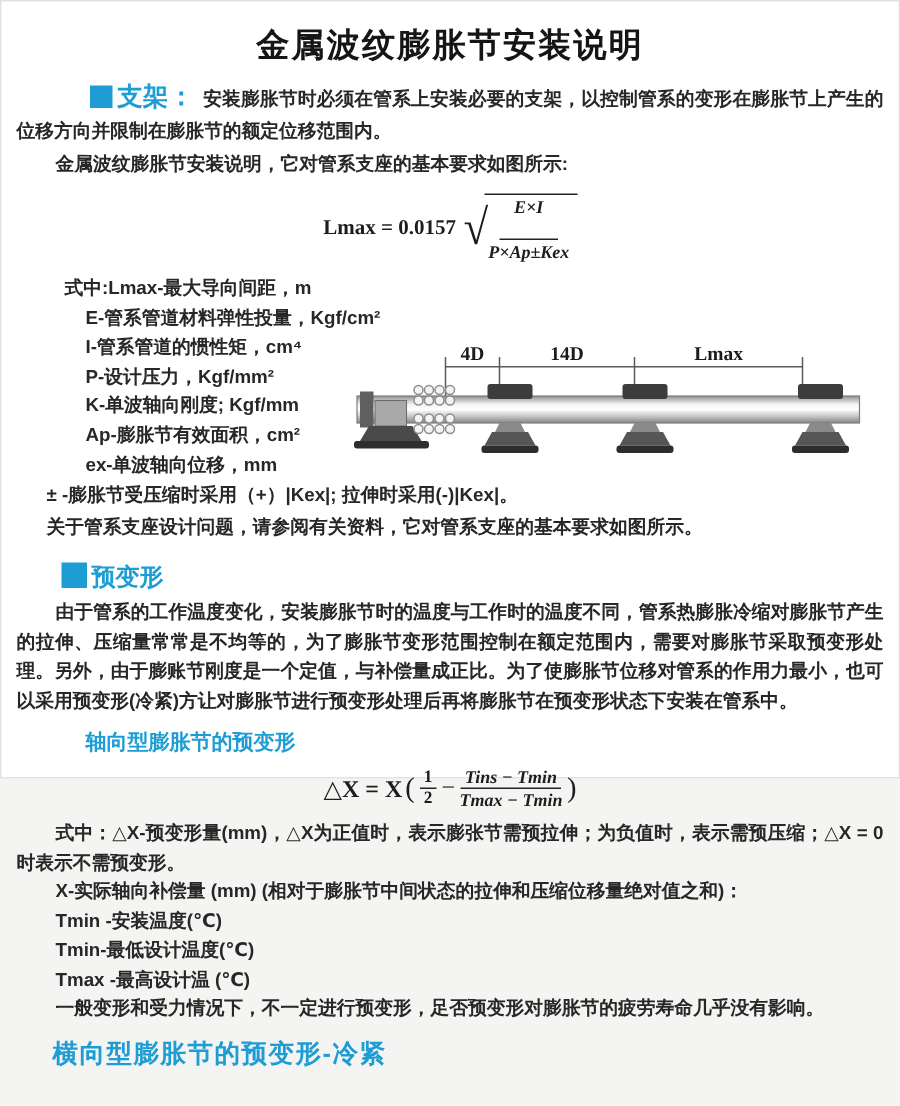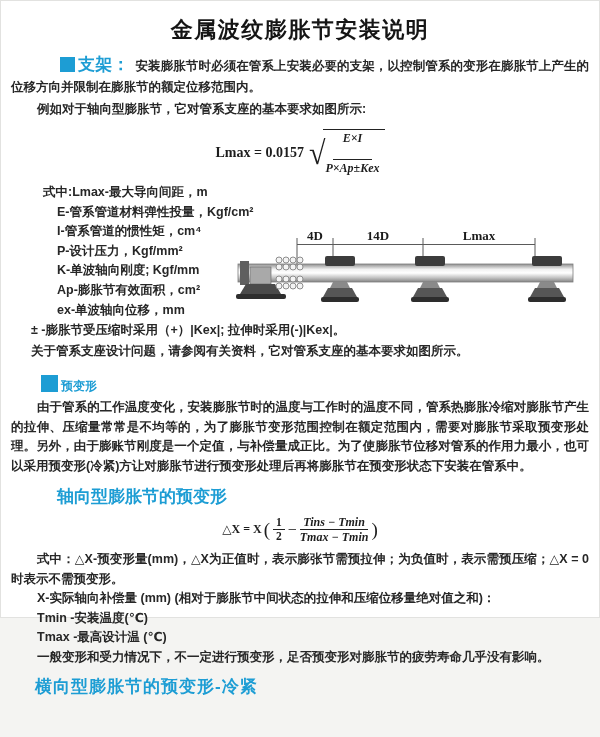--- a/index.html
+++ b/index.html
@@ -3,21 +3,21 @@
 <meta charset="utf-8">
 <style>
   html,body { margin:0; padding:0; }
   body {
     width:600px; height:737px; overflow:hidden;
     background:#f4f4f2;
     font-family:"Liberation Sans","DejaVu Sans",sans-serif;
     color:#272727;
   }
   .page {
-    box-sizing:border-box; width:600px; height:618px;
+    box-sizing:border-box; width:600px; height:519px;
     background:#ffffff; border:1px solid #e2e2e0;
     padding:2px 10px 0 10px;
   }
   .page-title {
     text-align:center; font-size:22px; font-weight:700; color:#151515;
     letter-spacing:1.5px; margin:12px 0 9px;
   }
   p { margin:0; }
   .body-text { font-size:12.5px; line-height:21px; font-weight:600; text-align:justify; }
   .tight { line-height:19.5px; }
@@ -44,49 +44,49 @@
   .rad-frac .num { border-bottom:1.2px solid #222; padding:0 10px 13px; }
   .rad-frac .den { padding-top:1px; }
 
   .small-frac { display:inline-flex; flex-direction:column; align-items:center;
                 font-size:11.5px; line-height:13px; margin:0 3px; font-weight:700; }
   .small-frac .n { border-bottom:1.2px solid #222; padding:0 3px 0; }
   .small-frac .d { padding-top:0; }
   .it-frac { font-style:italic; font-weight:600; font-size:12px; line-height:14px;justify-content:flex-end; }
   .paren { font-size:19px; font-weight:400; }
   .f2 { margin:7px 0 6px; }
-  .f2-lhs { font-weight:700; font-size:12px; margin-right:2px; }
+  .f2-lhs { font-weight:700; font-size:16px; margin-right:2px; }
 
   
   .mid { position:relative; margin-top:3px; }
   .defs { font-size:12.5px; line-height:19.6px; font-weight:600; }
   .d0 { margin-left:32px; }
   .di { margin-left:46px; }
   .note-line { margin-left:20px; font-size:12.5px; line-height:21px; font-weight:600; }
   .diagram-wrap { position:absolute; top:44px; right:12px; width:342px; height:96px;text-align:right; }
 
   .sec-head { margin:13px 0 3px 30px; }
-  .sec-head .txt { font-size:12px; font-weight:700; }
+  .sec-head .txt { font-size:16px; font-weight:700; }
   .para-block { text-indent:26px; }
 
-  .sub-head { color:#1d9dd4; font-size:17px; font-weight:700; margin:9px 0 2px 46px; }
+  .sub-head { color:#1d9dd4; font-size:14px; font-weight:700; margin:9px 0 2px 46px; }
   .sub-head-2 { margin:8px 0 16px 24px; font-size:17px; letter-spacing:1px; }
 
   .note-item { text-indent:26px; }
 </style>
 </head>
 <body>
 
 <div class="page">
 
   <h1 class="page-title">金属波纹膨胀节安装说明</h1>
 
   <p class="body-text intro"><span class="sq"></span><span class="blue inline-head">支架：</span><span>安装膨胀节时必须在管系上安装必要的支架，以控制管系的变形在膨胀节上产生的位移方向并限制在膨胀节的额定位移范围内。</span></p>
 
-  <p class="body-text example">例如对于轴向型膨胀节，它对管系支座的基本要求如图所示:</p>
+  <p class="body-text example">金属波纹膨胀节安装说明，它对管系支座的基本要求如图所示:</p>
 
   <div class="formula f1">
     <span class="f-lhs">Lmax = 0.0157</span>
     <span class="radical">
       <span class="rad-glyph">√</span>
       <span class="rad-frac">
         <span class="num">E×I</span>
         <span class="den">P×Ap±Kex</span>
       </span>
     </span>
@@ -198,18 +198,19 @@
     <span class="small-frac it-frac">
       <span class="n">Tins − Tmin</span>
       <span class="d">Tmax − Tmin</span>
     </span>
     <span class="paren">)</span>
   </div>
 
   <p class="body-text tight note-item">式中：△X-预变形量(mm)，△X为正值时，表示膨张节需预拉伸；为负值时，表示需预压缩；△X = 0时表示不需预变形。</p>
   <p class="body-text tight note-item">X-实际轴向补偿量 (mm) (相对于膨胀节中间状态的拉伸和压缩位移量绝对值之和)：</p>
   <p class="body-text tight note-item">Tmin -安装温度(℃)</p>
+  <p class="body-text tight note-item">Tmin-最低设计温度(℃)</p>
   <p class="body-text tight note-item">Tmax -最高设计温 (℃)</p>
   <p class="body-text tight note-item">一般变形和受力情况下，不一定进行预变形，足否预变形对膨胀节的疲劳寿命几乎没有影响。</p>
 
   <div class="sub-head sub-head-2">横向型膨胀节的预变形-冷紧</div>
 
 </div>
 
 </body></html>

